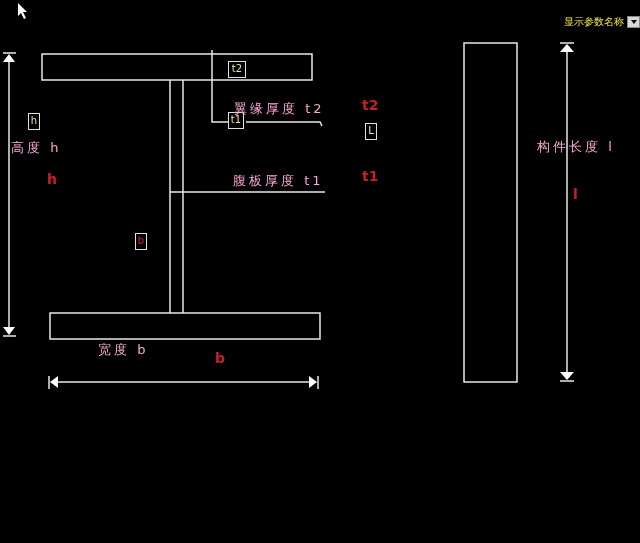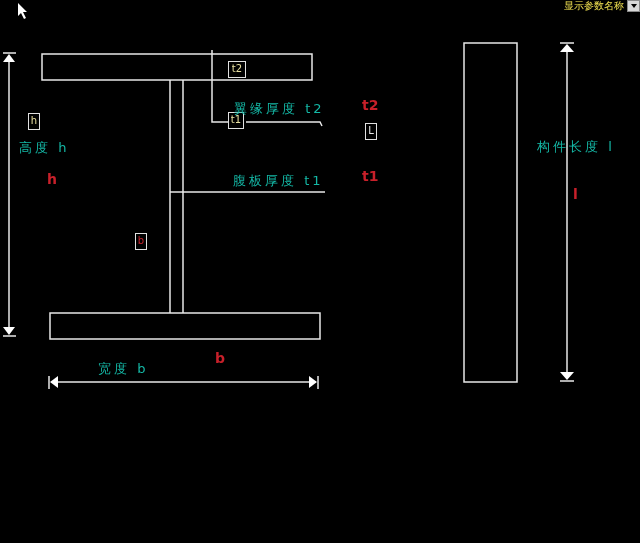--- a/index.html
+++ b/index.html
@@ -1,21 +1,21 @@
 <!DOCTYPE html>
 <html><head>
   <meta charset="utf-8">
   <style>
     html, body { margin: 0; padding: 0; background: #000; }
     body { width: 640px; height: 543px; position: relative; overflow: hidden; font-family: "DejaVu Sans", sans-serif; }
     svg.canvas { position: absolute; left: 0; top: 0; }
-    .label-cn { position: absolute; color: #14b8a6; font-size: 13px; letter-spacing: 3px; white-space: nowrap; }
+    .label-cn { position: absolute; color: #f9a8d4; font-size: 13px; letter-spacing: 3px; white-space: nowrap; }
     .label-red { position: absolute; color: #c8202a; font-size: 14px; font-weight: bold; white-space: nowrap; }
     .tag-box { position: absolute; border: 1.5px solid #e0e0e0; color: #e8e0a0; font-size: 10px; line-height: 13px; text-align: center; background: #000; }
-    .toggle { position: absolute; top: 0; right: 0; height: 11px; display: flex; align-items: center; }
+    .toggle { position: absolute; top: 16px; right: 0; height: 11px; display: flex; align-items: center; }
     .toggle-label { color: #f0e050; font-size: 10px; line-height: 11px; padding-right: 3px; }
     .toggle-btn { width: 11px; height: 10px; background: #d8d8d8; border: 1px solid #888; display: flex; align-items: center; justify-content: center; }
     .toggle-btn .tri { width: 0; height: 0; border-left: 3px solid transparent; border-right: 3px solid transparent; border-top: 4px solid #000; }
     .cursor { position: absolute; left: 17px; top: 2px; }
   </style>
 </head>
 <body>
 
 <svg class="canvas" width="640" height="543">
   <g stroke="#e8e8e8" stroke-width="1.5" fill="none">
@@ -71,21 +71,21 @@
 </div>
 
 <div class="tag-box" style="left:228px; top:61px; width:16px; height:15px;">t2</div>
 <div class="tag-box" style="left:228px; top:112px; width:14px; height:15px;">t1</div>
 <div class="tag-box" style="left:28px; top:113px; width:10px; height:15px;">h</div>
 <div class="tag-box" style="left:135px; top:233px; width:10px; height:15px; color:#c8202a;">b</div>
 <div class="tag-box" style="left:365px; top:123px; width:10px; height:15px; color:#e8e8e8;">L</div>
 
 <div class="label-cn" style="left:234px; top:100px;">翼缘厚度 t2</div>
 <div class="label-cn" style="left:233px; top:172px;text-align:right;">腹板厚度 t1</div>
-<div class="label-cn" style="left:19px; top:139px;">高度 h</div>
-<div class="label-cn" style="left:98px; top:360px;">宽度 b</div>
+<div class="label-cn" style="left:11px; top:139px;">高度 h</div>
+<div class="label-cn" style="left:98px; top:341px;">宽度 b</div>
 <div class="label-cn" style="left:537px; top:138px;">构件长度 l</div>
 
 <div class="label-red" style="left:362px; top:97px;">t2</div>
 <div class="label-red" style="left:362px; top:168px;">t1</div>
 <div class="label-red" style="left:47px; top:171px;">h</div>
 <div class="label-red" style="left:215px; top:350px;">b</div>
 <div class="label-red" style="left:573px; top:186px;">l</div>
 
 </body></html>

